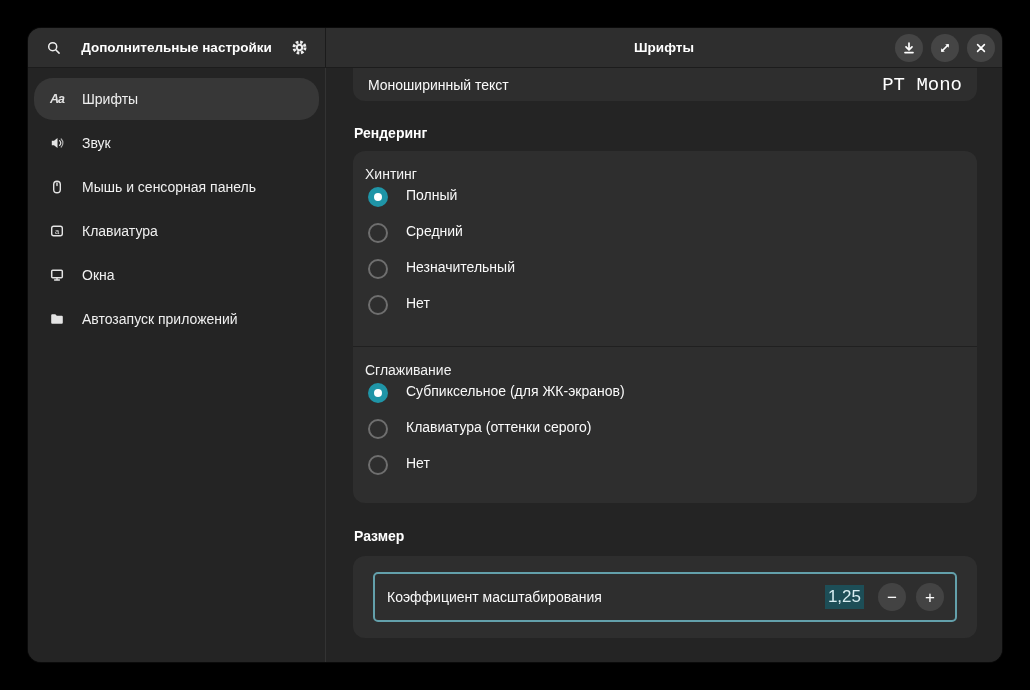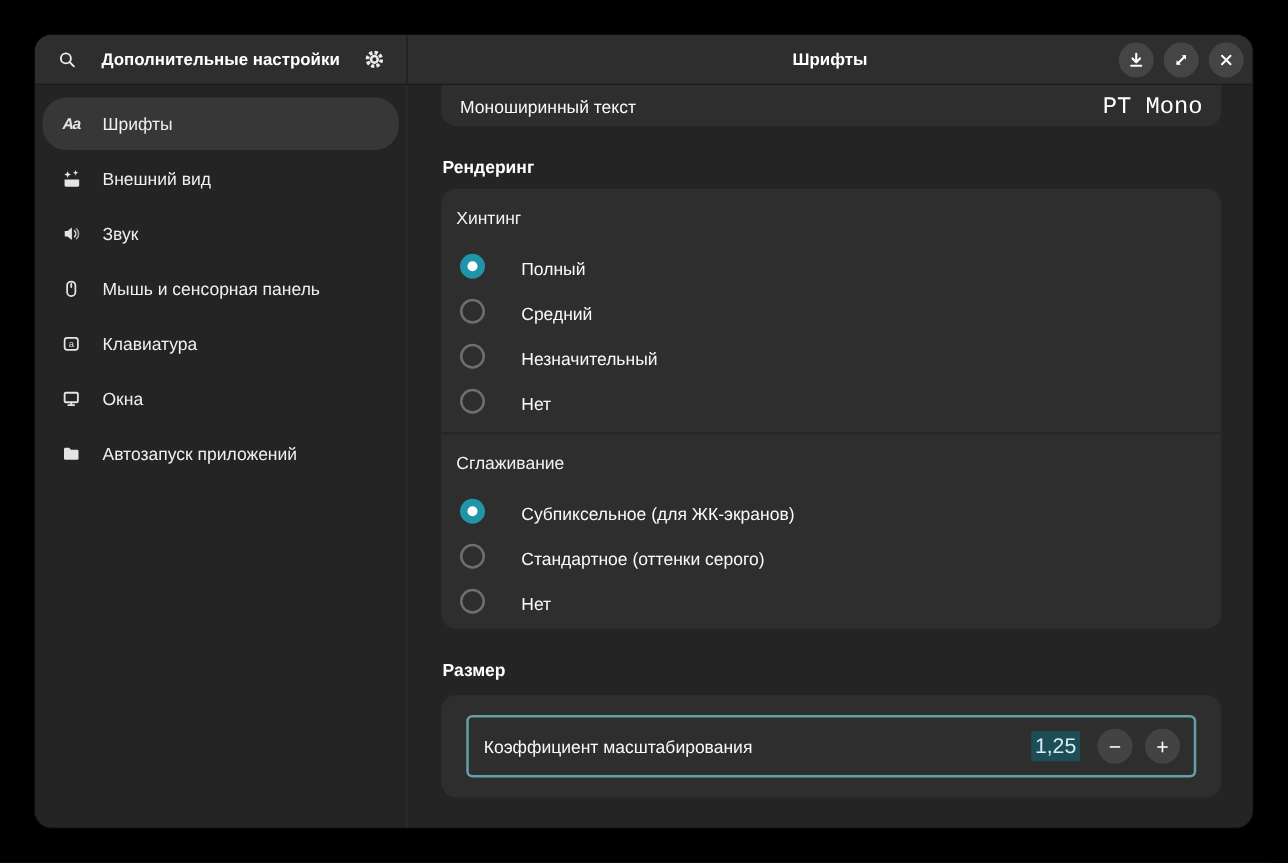--- a/index.html
+++ b/index.html
@@ -32,21 +32,21 @@
   .content{flex:1;padding:0 25px 0 27px;background:#242424;overflow:hidden}
   .card{width:624px;background:#2e2e2e;border-radius:12px}
   .mono-card{height:33px;border-radius:0 0 12px 12px}
   .mono-row{height:100%;display:flex;align-items:center;justify-content:space-between;padding:0 15px}
   .row-label{font-size:14px;color:#fafafa}
   .mono-value{font-family:"Liberation Mono","DejaVu Sans Mono",monospace;font-size:19px;color:#fff}
   .section-title{font-size:14px;font-weight:bold;color:#fff;margin:25px 0 12px 1px}
   .section-title.first{margin-top:24px;margin-bottom:10px}
   .render-card{height:352px;overflow:hidden}
   .group-title{font-size:14px;color:#f2f2f2;padding:13px 12px 3px;line-height:20px}
-  .radio-row{height:36px;display:flex;align-items:flex-end;padding-left:15px;gap:29px}
+  .radio-row{height:36px;display:flex;align-items:flex-start;padding-left:15px;gap:18px}
   .radio{width:20px;height:20px;border-radius:50%;border:2px solid #6e6e6e;flex:none;position:relative}
   .radio.checked{border:none;background:var(--accent)}
   .radio.checked::after{content:"";position:absolute;left:6px;top:6px;width:8px;height:8px;border-radius:50%;background:#fff}
   .radio-label{font-size:14px;color:#fafafa}
   .divider{height:1px;background:#202020;margin-top:15px}
   .size-card{height:82px;position:relative;margin-bottom:15px}
   .spin-row{position:absolute;left:20px;right:20px;top:16px;height:50px;border:2px solid var(--focus);border-radius:5px;display:flex;align-items:center;padding:0 11px 0 12px}
   .spin-row .row-label{flex:1}
   .spin-value{font-size:17px;color:var(--sel-fg);background:var(--sel-bg);padding:2px 3px;margin-right:14px}
   .spin-btn{width:28px;height:28px;border:none;border-radius:50%;background:#434343;color:#fff;font-size:17px;line-height:1;display:flex;align-items:center;justify-content:center;flex:none}
@@ -110,30 +110,20 @@
 
   <div class="body">
 
     <aside class="sidebar">
       <div class="side-item selected">
         <span class="s-icon glyph-aa">Aa</span>
         <span class="s-label">Шрифты</span>
       </div>
       <div class="side-item">
         <span class="s-icon">
-          <svg width="17" height="17" viewBox="0 0 16 16">
-              <path d="M2.5 8h11v4.5a1 1 0 0 1-1 1h-9a1 1 0 0 1-1-1z" fill="#e4e4e4"></path>
-              <path d="M4.8 1.8l.8 1.7 1.7.8-1.7.8-.8 1.7-.8-1.7-1.7-.8 1.7-.8z" fill="#e4e4e4"></path>
-              <path d="M10.8 1l.6 1.4L12.8 3l-1.4.6-.6 1.4-.6-1.4L8.8 3l1.4-.6z" fill="#e4e4e4"></path>
-            </svg>
-        </span>
-        <span class="s-label">Внешний вид</span>
-      </div>
-      <div class="side-item">
-        <span class="s-icon">
           <svg width="16" height="16" viewBox="0 0 16 16">
               <path d="M8.5 3v10L5 10.2H2.8V5.8H5z" fill="#e4e4e4"></path>
               <path d="M10.6 5.6a3.4 3.4 0 0 1 0 4.8" fill="none" stroke="#e4e4e4" stroke-width="1.2" stroke-linecap="round"></path>
               <path d="M12.2 4a5.6 5.6 0 0 1 0 8" fill="none" stroke="#e4e4e4" stroke-width="1.2" stroke-linecap="round" opacity="0.7"></path>
             </svg>
         </span>
         <span class="s-label">Звук</span>
       </div>
       <div class="side-item">
         <span class="s-icon">
@@ -206,21 +196,21 @@
         <div class="divider"></div>
 
         <div class="group-title">Сглаживание</div>
 
         <div class="radio-row">
           <span class="radio checked"></span>
           <span class="radio-label">Субпиксельное (для ЖК-экранов)</span>
         </div>
         <div class="radio-row">
           <span class="radio"></span>
-          <span class="radio-label">Стандартное (оттенки серого)</span>
+          <span class="radio-label">Клавиатура (оттенки серого)</span>
         </div>
         <div class="radio-row">
           <span class="radio"></span>
           <span class="radio-label">Нет</span>
         </div>
       </div>
 
       <h2 class="section-title">Размер</h2>
 
       <div class="card size-card">

